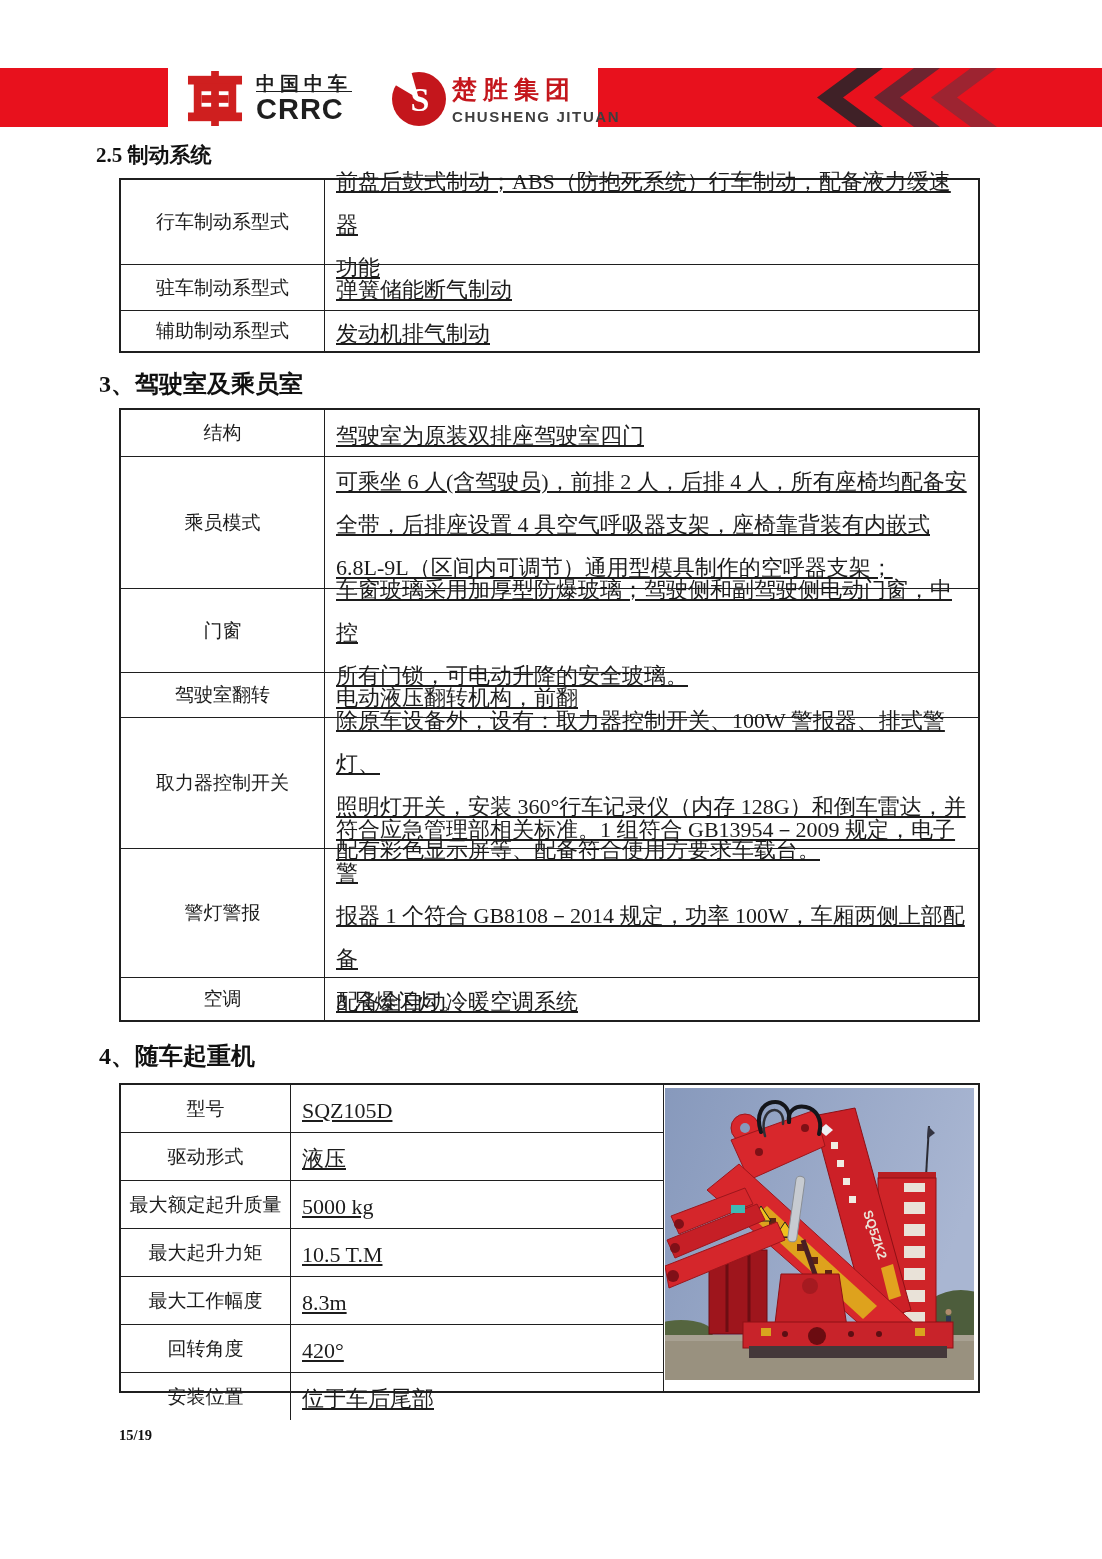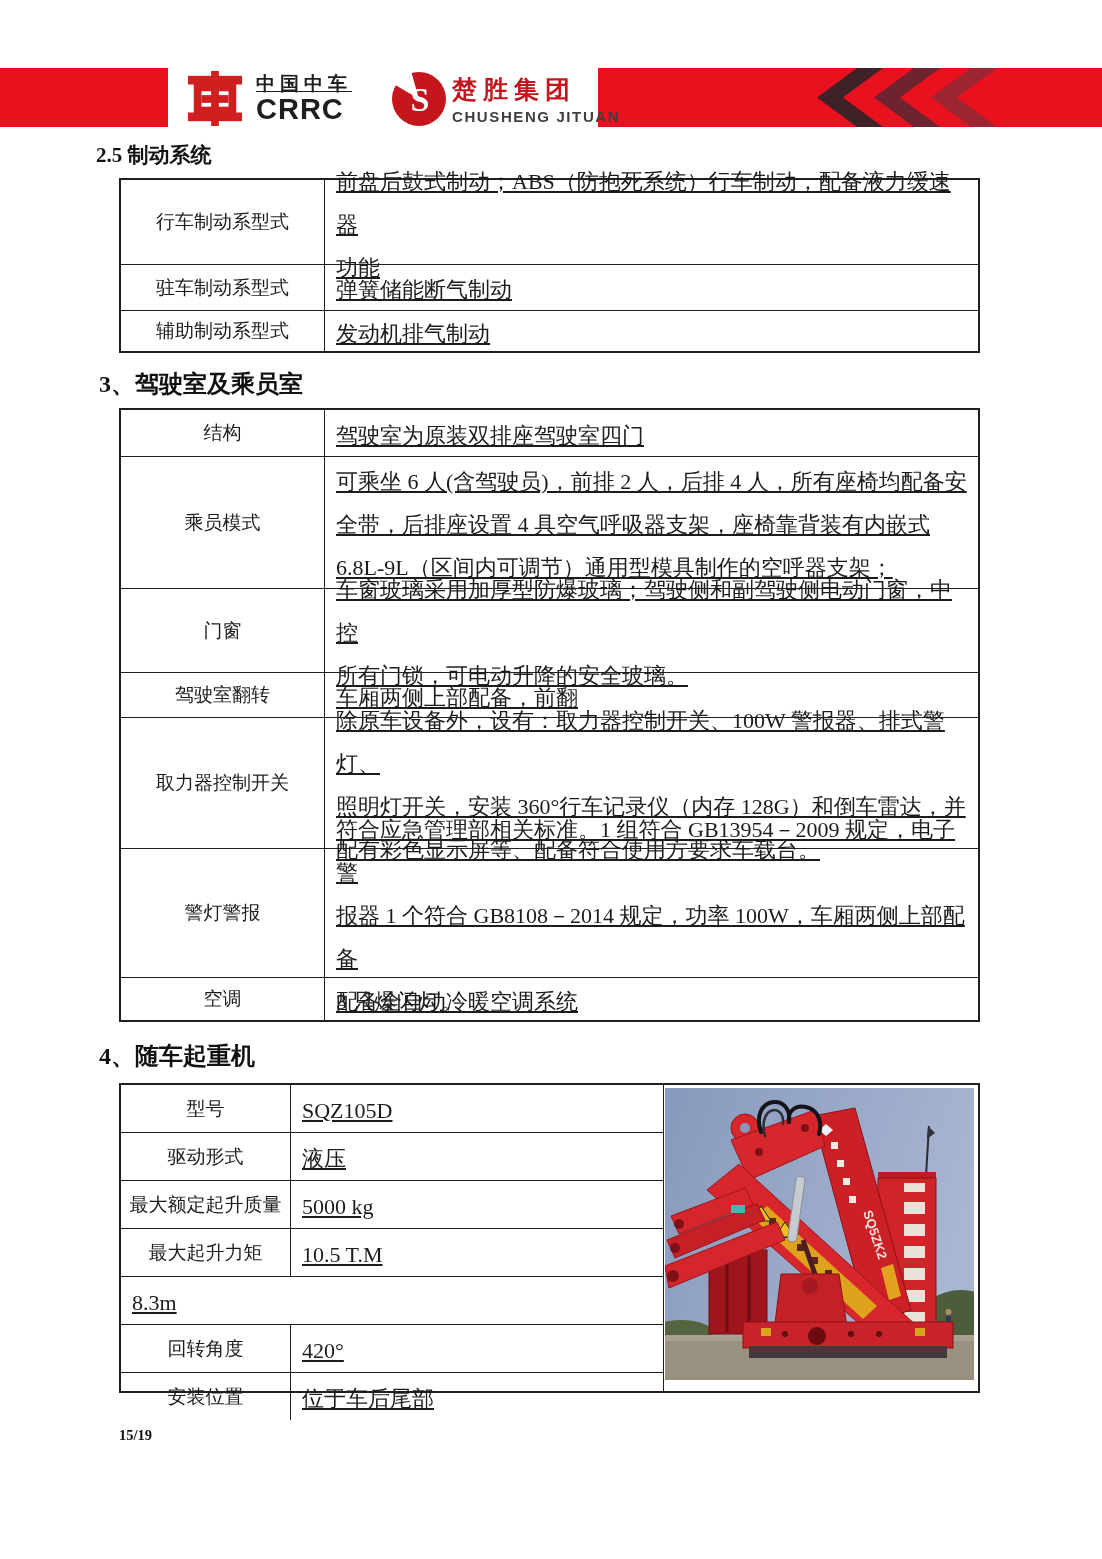--- a/index.html
+++ b/index.html
@@ -131,21 +131,21 @@
 全带，后排座设置 4 具空气呼吸器支架，座椅靠背装有内嵌式
 6.8L-9L（区间内可调节）通用型模具制作的空呼器支架；</div>
     </div>
     <div class="tr" style="height:83px">
       <div class="td lbl">门窗</div>
       <div class="td val">车窗玻璃采用加厚型防爆玻璃；驾驶侧和副驾驶侧电动门窗，中控
 所有门锁，可电动升降的安全玻璃。</div>
     </div>
     <div class="tr" style="height:44px">
       <div class="td lbl">驾驶室翻转</div>
-      <div class="td val">车厢两侧上部配备，前翻</div>
+      <div class="td val">电动液压翻转机构，前翻</div>
     </div>
     <div class="tr" style="height:130px">
       <div class="td lbl">取力器控制开关</div>
       <div class="td val">除原车设备外，设有：取力器控制开关、100W 警报器、排式警灯、
 照明灯开关，安装 360°行车记录仪（内存 128G）和倒车雷达，并
 配有彩色显示屏等、配备符合使用方要求车载台。</div>
     </div>
     <div class="tr" style="height:128px">
       <div class="td lbl">警灯警报</div>
       <div class="td val">符合应急管理部相关标准。1 组符合 GB13954－2009 规定，电子警
@@ -172,20 +172,21 @@
       </div>
       <div class="tr">
         <div class="td lbl">最大额定起升质量</div>
         <div class="td val">5000 kg</div>
       </div>
       <div class="tr">
         <div class="td lbl">最大起升力矩</div>
         <div class="td val">10.5 T.M</div>
       </div>
       <div class="tr">
+        <div class="td lbl">最大工作幅度</div>
         <div class="td val">8.3m</div>
       </div>
       <div class="tr">
         <div class="td lbl">回转角度</div>
         <div class="td val">420°</div>
       </div>
       <div class="tr">
         <div class="td lbl">安装位置</div>
         <div class="td val">位于车后尾部</div>
       </div>

